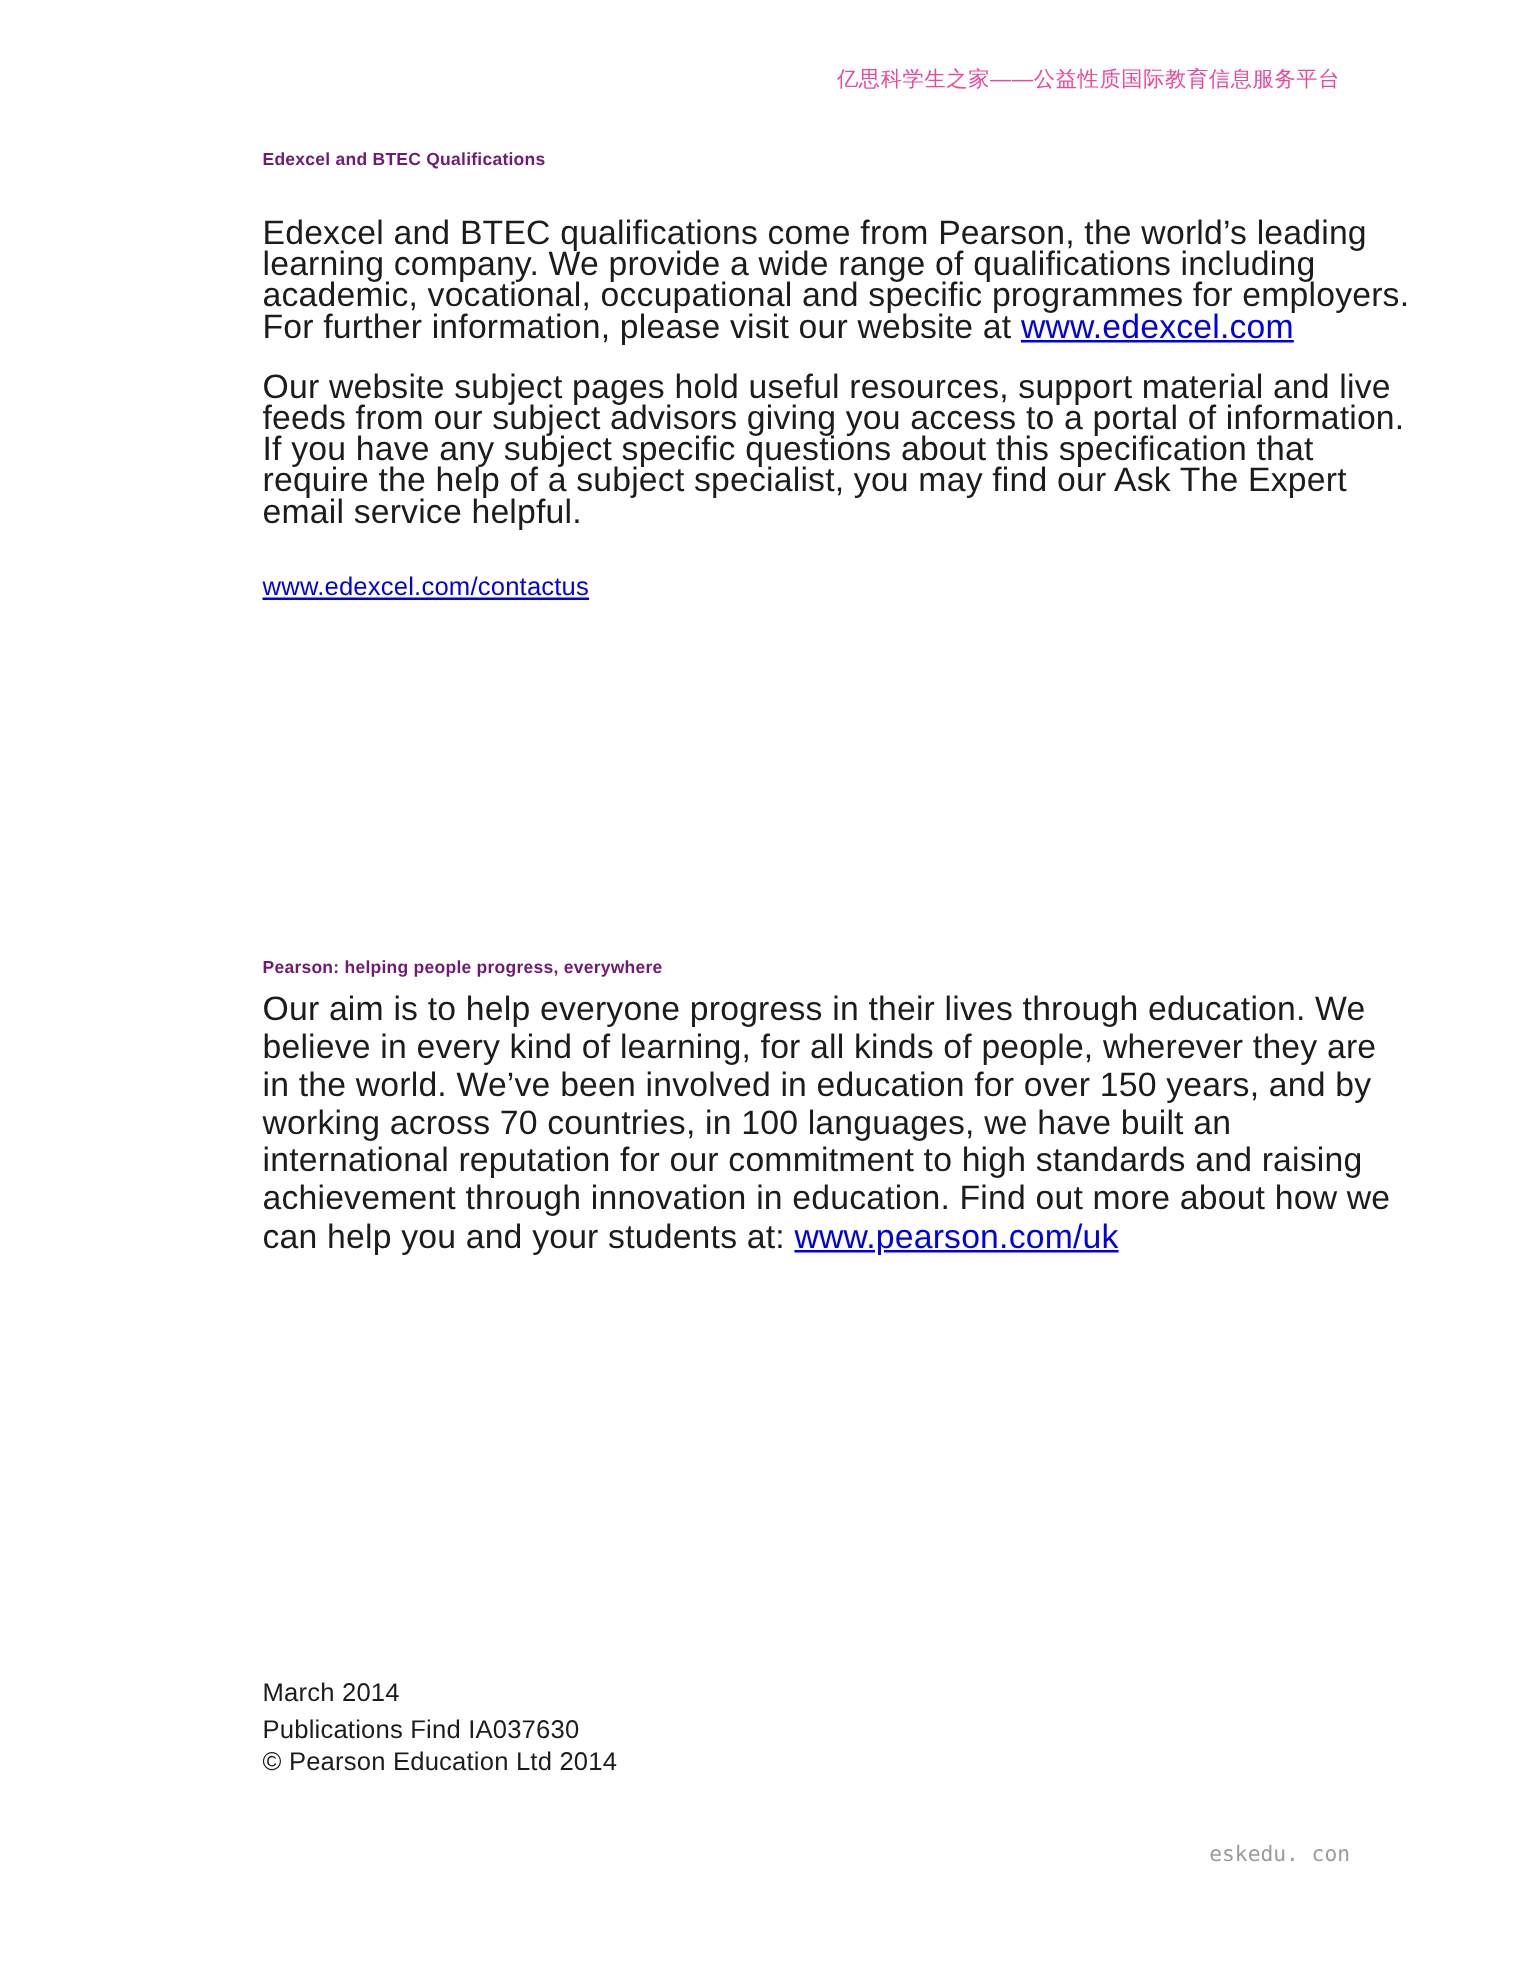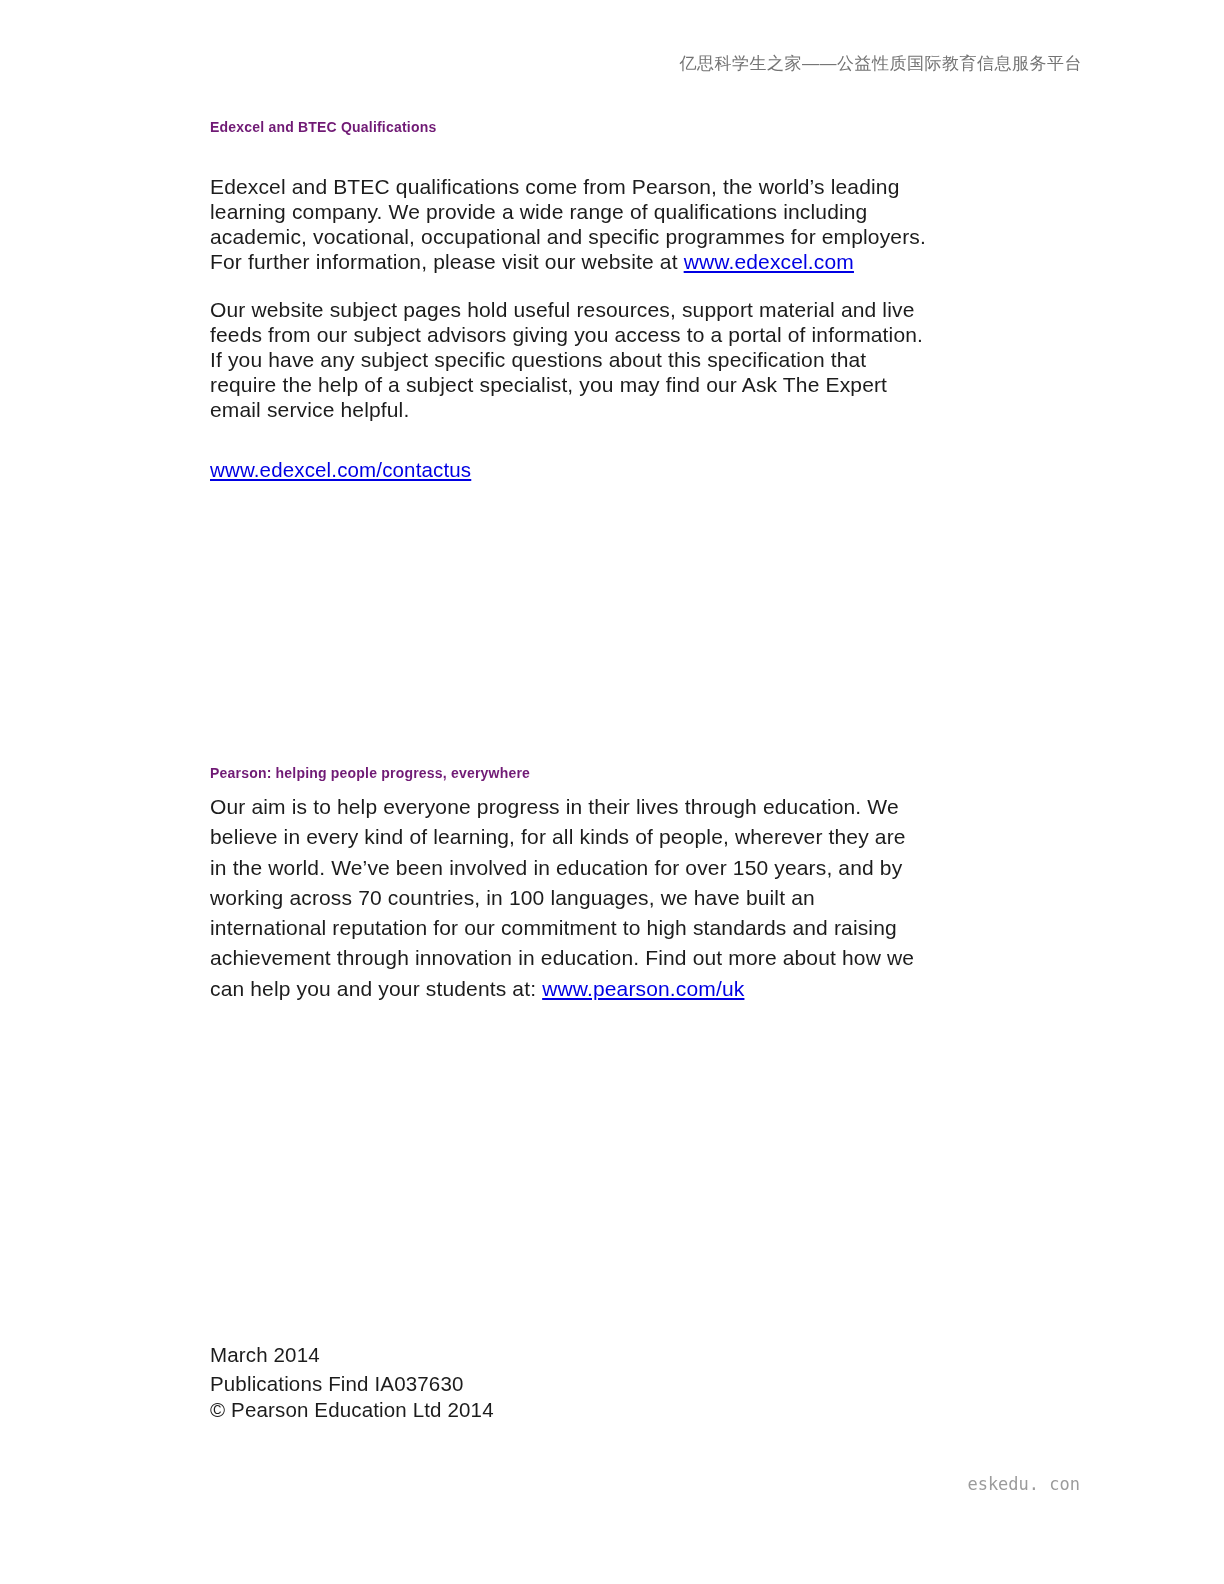--- a/index.html
+++ b/index.html
@@ -14,45 +14,45 @@
     height: 1584px;
     background: #ffffff;
     margin: 0 auto;
     overflow: hidden;
   }
 
   
   .header-watermark {
     position: absolute;
     top: 52px;
-    right: 142px;
+    right: 152px;
     font-size: 17px;
     letter-spacing: 0.5px;
-    color: #737373;
+    color: #ec4899;
     font-family: "Liberation Sans", "DejaVu Sans", sans-serif;
   }
   .footer-watermark {
     position: absolute;
     top: 1474px;
     right: 144px;
     font-size: 17px;
     color: #9b9b9b;
     font-family: "DejaVu Sans Mono", monospace;
   }
 
   
   .abs { position: absolute; left: 210px; }
   .heading {
     font-size: 14px;
     font-weight: bold;
     color: #701a75;
     letter-spacing: 0.2px;
   }
   .para {
-    font-size: 21px;
+    font-size: 27px;
     letter-spacing: 0.15px;
     color: #1c1c1c;
   }
   .para .lines { white-space: pre-line; }
   .lh-25 { line-height: 25px; }
   .lh-30 { line-height: 30.3px; }
 
   a.link {
     color: #0000e3;
     text-decoration: underline;

